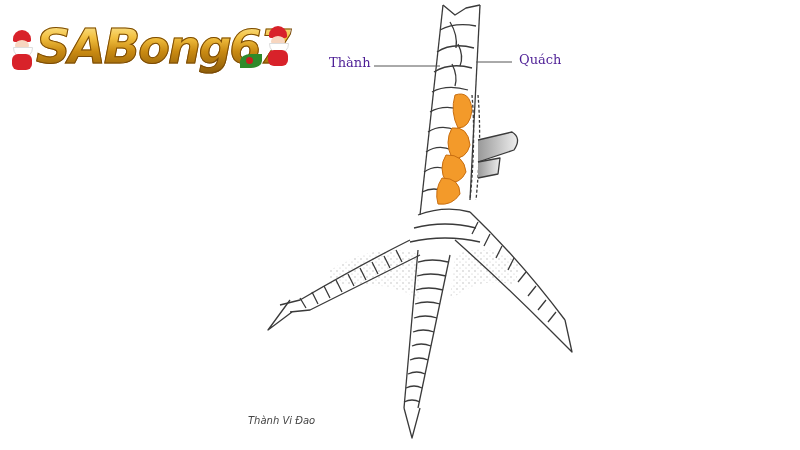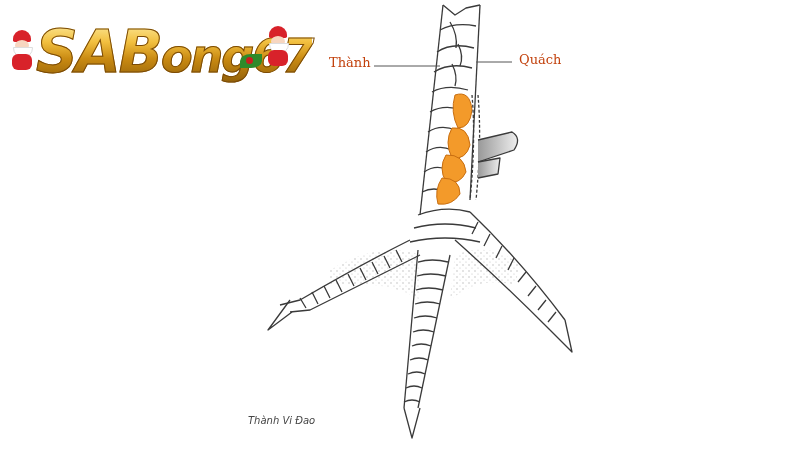--- a/index.html
+++ b/index.html
@@ -2,31 +2,31 @@
 <html><head>
 <meta charset="utf-8">
 <style>
   html, body { margin:0; padding:0; background:#ffffff; }
   body { width:800px; height:450px; position:relative; overflow:hidden; font-family:"DejaVu Serif", serif; }
   .logo { position:absolute; left:8px; top:12px; width:290px; height:66px; }
   .logo-text { position:absolute; left:28px; top:6px; font-family:"DejaVu Sans", sans-serif; font-weight:bold; font-style:italic; font-size:46px; letter-spacing:-2px;
     background:linear-gradient(180deg,#fff3b0 0%,#f2c040 35%,#c98a12 60%,#8a5a08 100%);
     -webkit-background-clip:text; background-clip:text; color:transparent;
     -webkit-text-stroke:1px #7a4a06; }
-  .logo-text .big { font-size:58px; }
+  .logo-text .big { font-size:48px; }
   .santa { position:absolute; width:24px; height:40px; }
   .santa .hat { position:absolute; left:3px; top:0; width:18px; height:12px; background:#d8222a; border-radius:10px 10px 2px 2px; }
   .santa .face { position:absolute; left:5px; top:10px; width:14px; height:11px; background:#f7d6c0; border-radius:50%; }
   .santa .beard { position:absolute; left:3px; top:17px; width:18px; height:9px; background:#fff; border-radius:0 0 10px 10px; border:1px solid #ddd; }
   .santa .body { position:absolute; left:2px; top:24px; width:20px; height:16px; background:#d8222a; border-radius:6px; }
   .holly { position:absolute; left:232px; top:42px; width:22px; height:14px; background:#2f8a2a; border-radius:50% 0 50% 0; }
   .holly::after { content:""; position:absolute; left:6px; top:3px; width:7px; height:7px; border-radius:50%; background:#c81e1e; }
 
   .diagram { position:absolute; left:0; top:0; width:800px; height:450px; }
-  .label { position:absolute; font-family:"DejaVu Serif", serif; font-size:13px; color:#c2410c; }
+  .label { position:absolute; font-family:"DejaVu Serif", serif; font-size:13px; color:#4c1d95; }
   .label-thanh { left:329px; top:55px; }
   .label-quach { left:519px; top:52px; }
   .caption { position:absolute; left:248px; top:415px; font-family:"DejaVu Sans", sans-serif; font-style:italic; font-size:10px; color:#444; }
 </style>
 </head>
 <body>
 
 <div class="logo">
   <div class="santa" style="left:2px;top:18px;">
     <div class="hat"></div>

